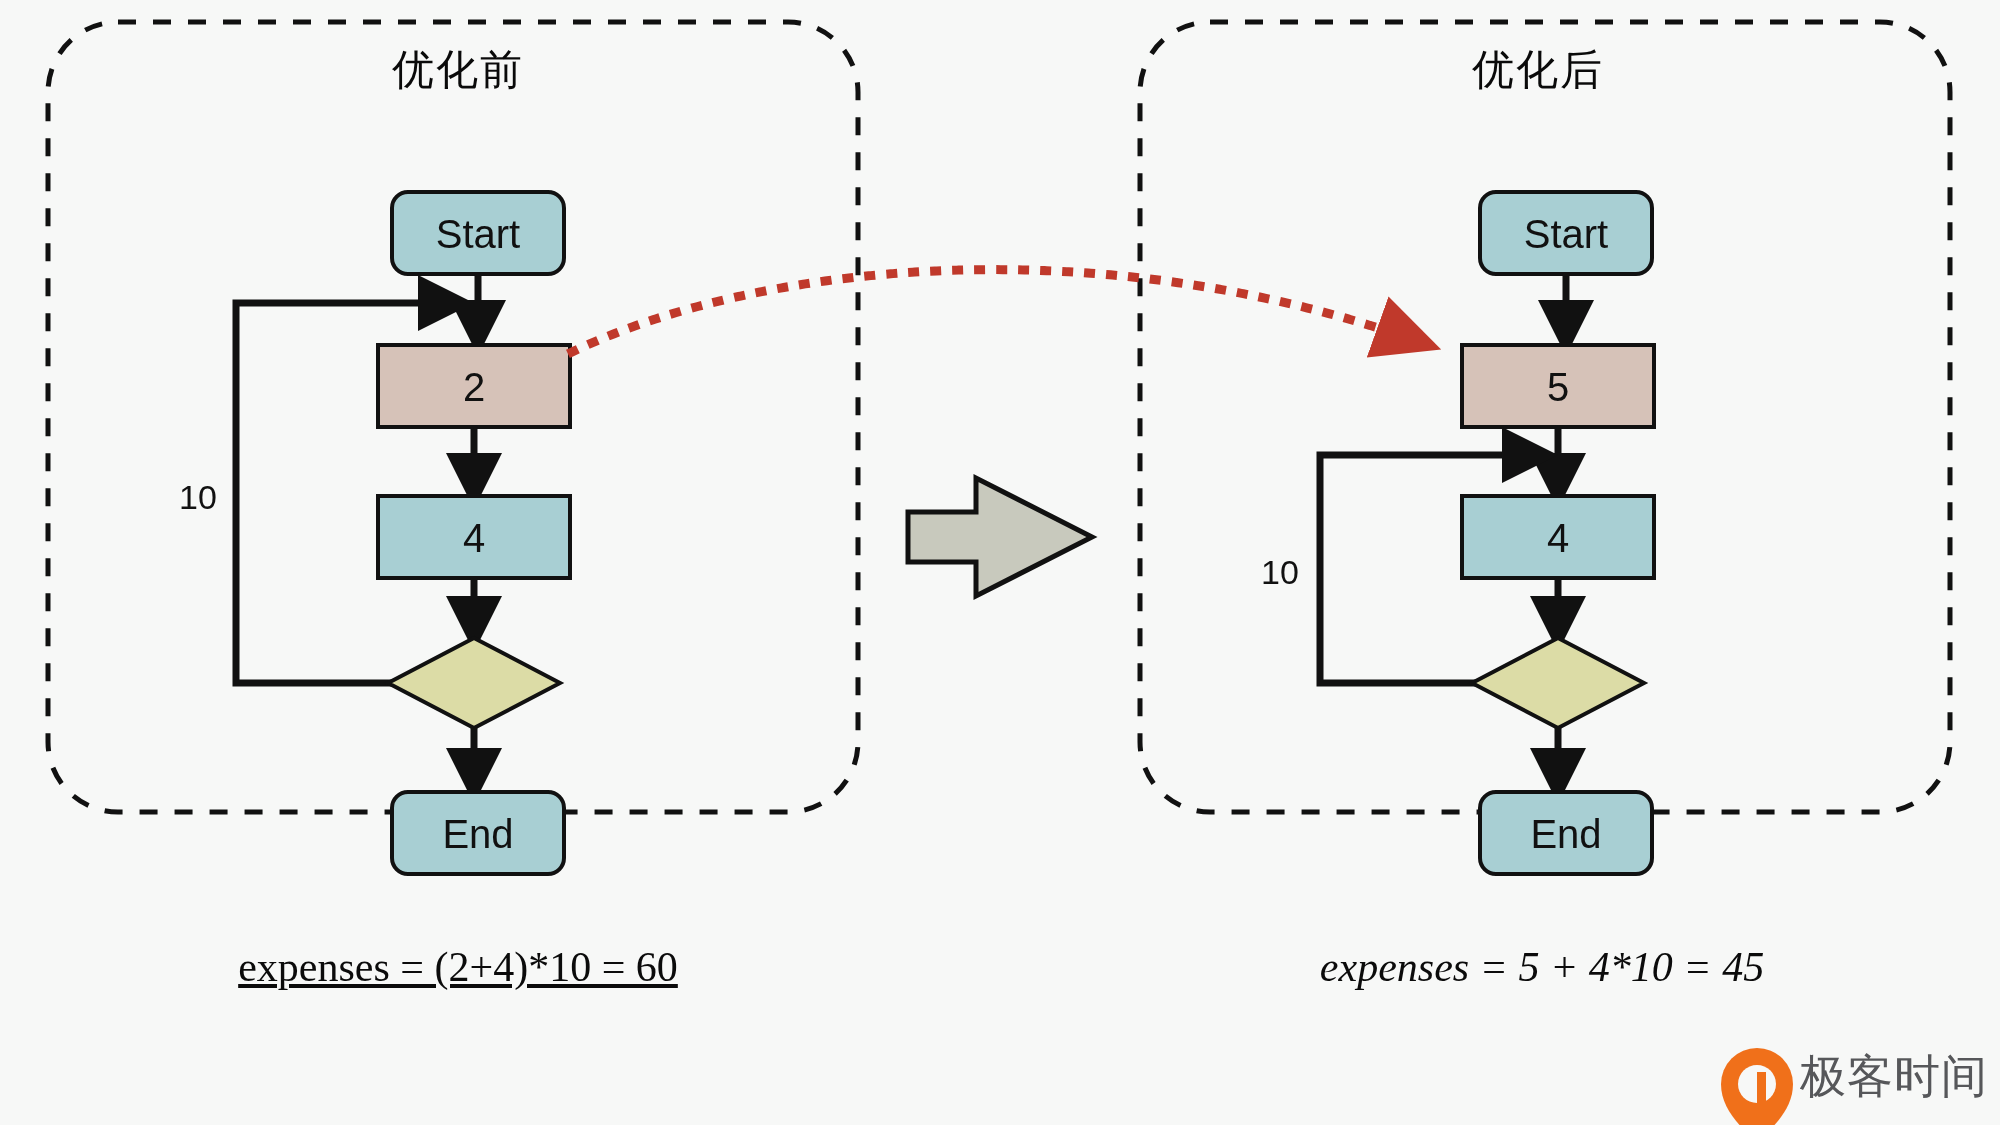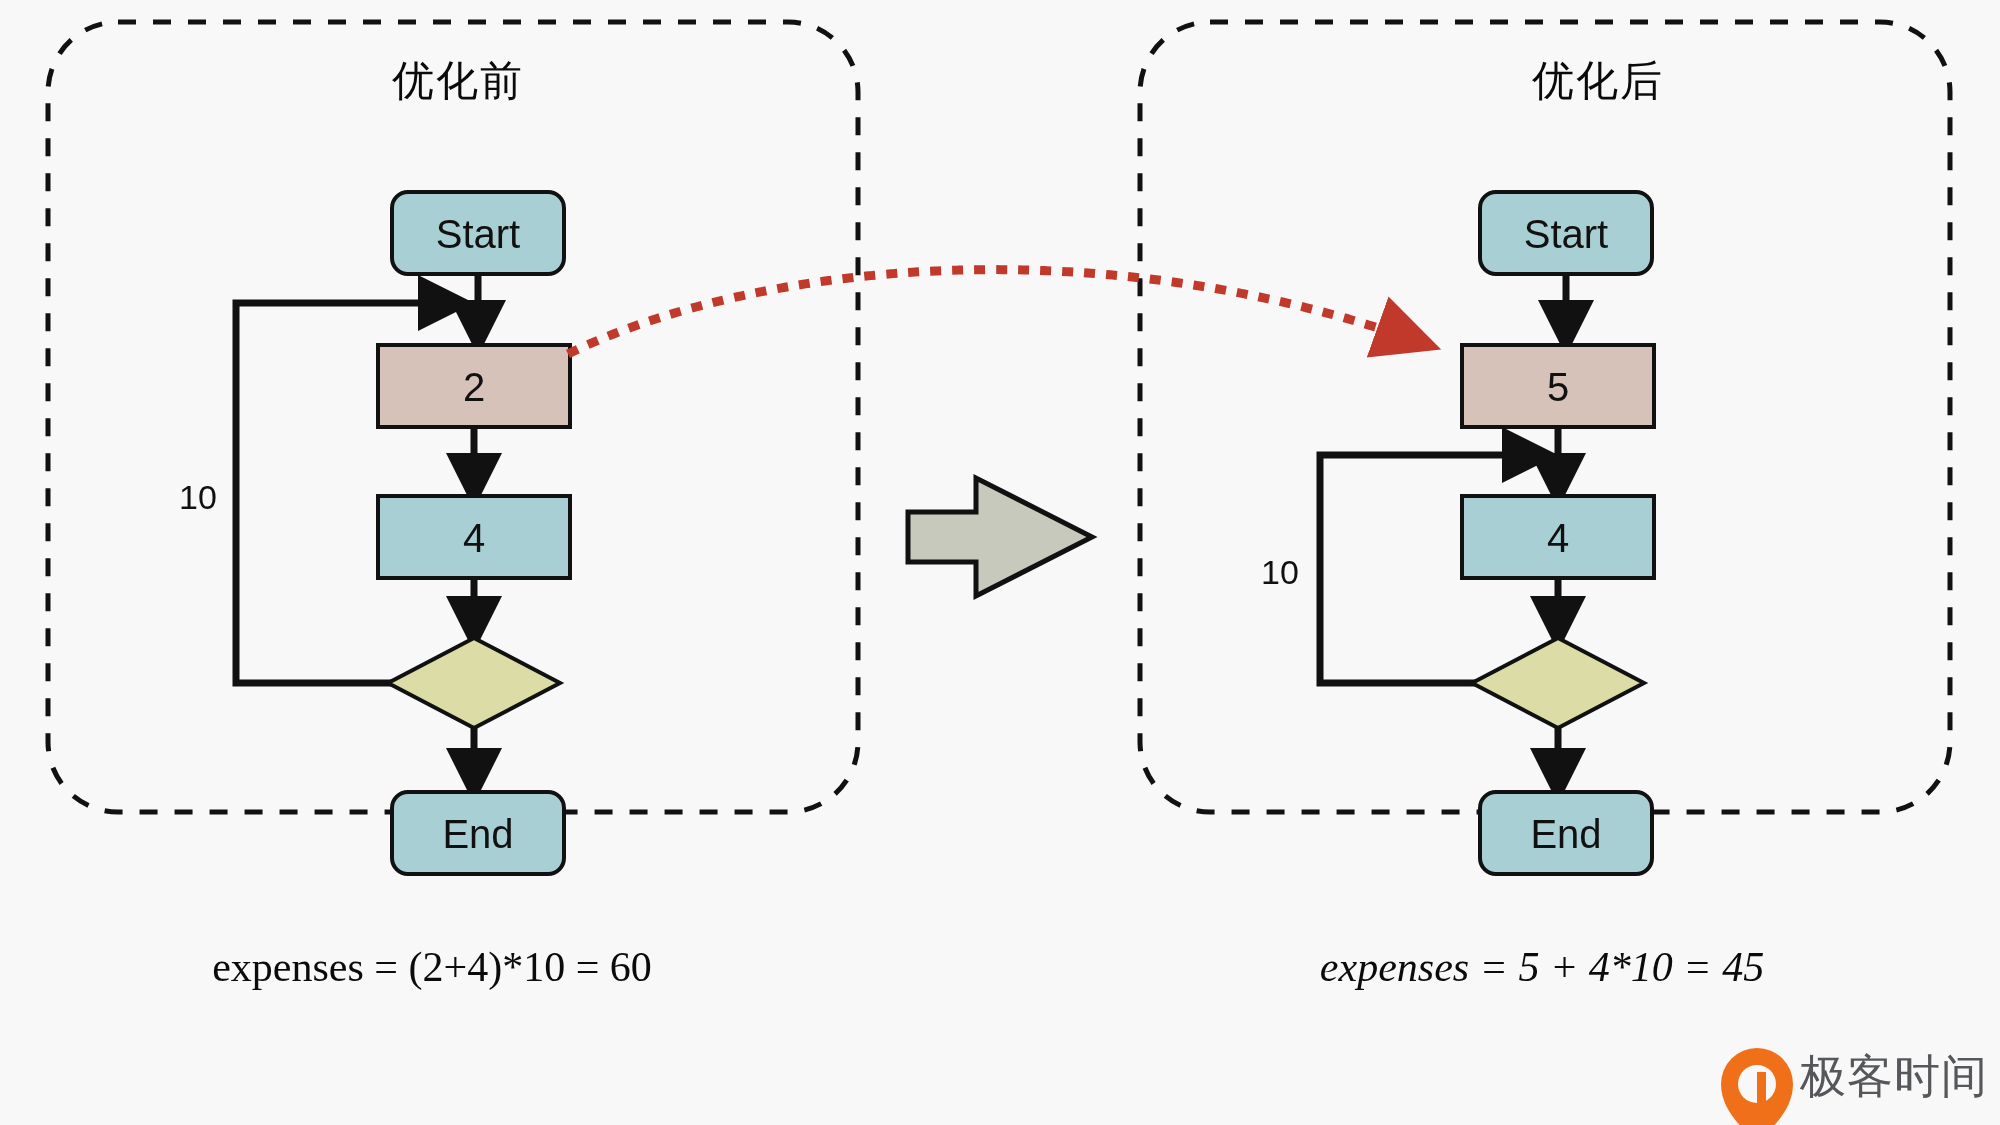--- a/index.html
+++ b/index.html
@@ -23,21 +23,20 @@
     height: 1125px;
   }
   .panel-title {
     position: absolute;
     font-family: "Liberation Sans", sans-serif;
     font-size: 42px;
     color: #0a0a0a;
     letter-spacing: 2px;
     white-space: nowrap;
     transform: translateX(-50%);
-    margin-top: 11px;
   }
   .node-label {
     font-family: "Liberation Sans", sans-serif;
     font-size: 40px;
     fill: #111111;
     text-anchor: middle;
     dominant-baseline: central;
   }
   .edge-label {
     font-family: "Liberation Sans", sans-serif;
@@ -143,23 +142,23 @@
 
     <g>
       <path d="M1757,1048 a36,36 0 0,1 36,36 c0,24 -18,42 -36,58 c-18,-16 -36,-34 -36,-58 a36,36 0 0,1 36,-36 z" fill="#f0701a"></path>
       <circle cx="1757" cy="1084" r="19" fill="#f7f8f7"></circle>
       <path d="M1757,1072 L1757,1108 L1766,1108 L1766,1072 z" fill="#f0701a"></path>
     </g>
   </svg>
 
   <div class="panel-title" style="left:458px; top:42px;">优化前</div>
 
-  <div class="panel-title" style="left:1598px; top:42px;font-family:Liberation Serif, serif;">优化后</div>
+  <div class="panel-title" style="left:1538px; top:42px;font-family:Liberation Serif, serif;">优化后</div>
 
-  <div class="formula" style="left:432px; top:943px;">expenses = (2+4)*10 = 60</div>
+  <div class="formula" style="left:458px; top:943px;text-decoration:underline;">expenses = (2+4)*10 = 60</div>
 
   <div class="formula" style="left:1542px; top:943px;font-style:italic;">expenses = 5 + 4*10 = 45</div>
 
   <div class="logo" style="left:1800px; top:1046px;">
     <span class="logo-text">极客时间</span>
   </div>
 
 </div>
 
 </body></html>

